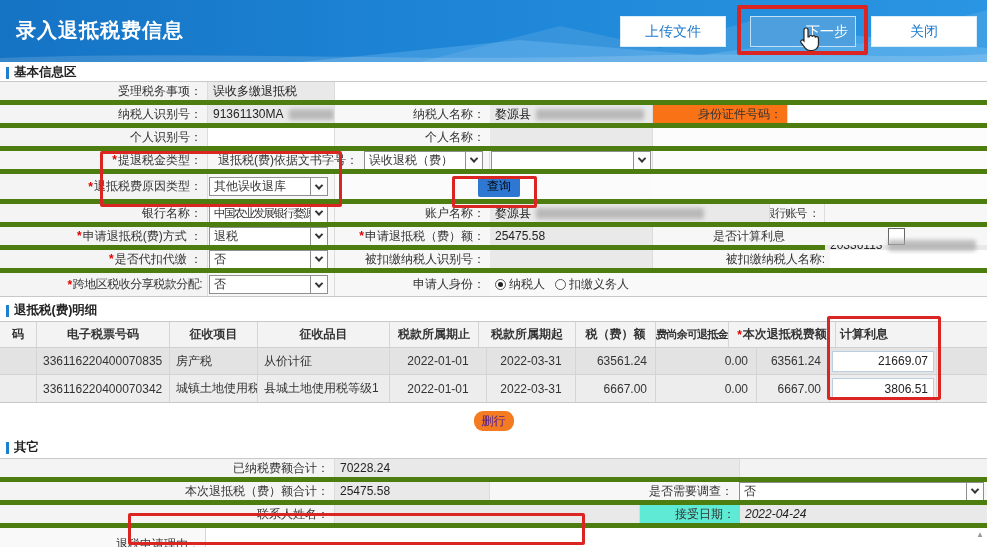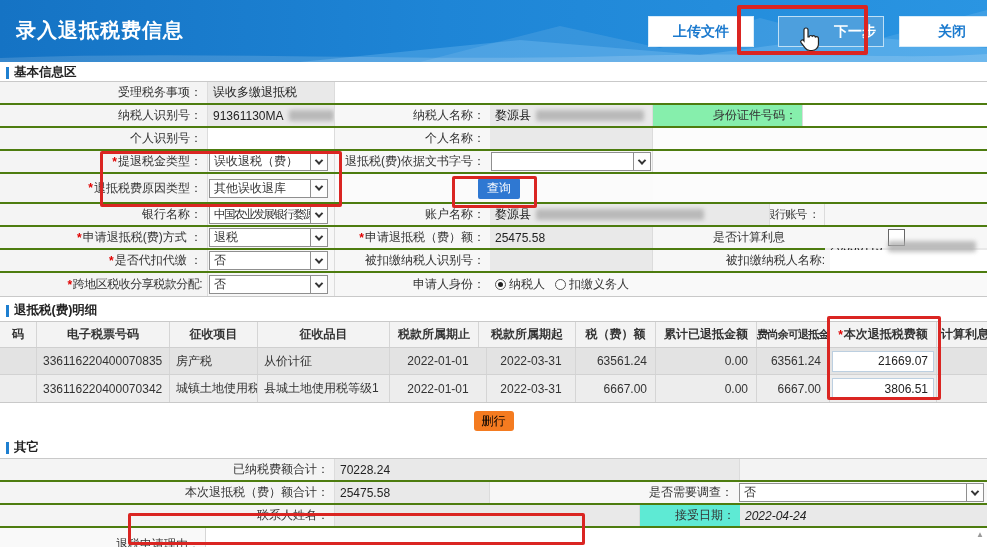--- a/index.html
+++ b/index.html
@@ -4,31 +4,31 @@
 <style>
   * { margin:0; padding:0; box-sizing:border-box; }
   html,body { background:#fff; }
   body { font-family:"Liberation Sans","DejaVu Sans",sans-serif; font-size:12px; color:#333; }
   .page { position:relative; width:987px; height:547px; background:#fff; overflow:hidden; }
 
   
   .hdr { position:relative; height:62px; background:linear-gradient(90deg,#1573c4 0%,#1e85d6 45%,#2a95e2 100%); overflow:hidden; }
   .hdr svg.deco { position:absolute; left:0; top:0; width:100%; height:100%; }
   .hdr-title { position:absolute; left:16px; top:17px; font-size:20px; font-weight:bold; color:#fff; letter-spacing:1px; }
-  .hbtn { position:absolute; top:16px; width:106px; height:31px; border:1px solid #d8ecfa; background:#fff; color:#1b7ace; font-size:14px; font-weight:bold; text-align:center; line-height:29px; cursor:pointer;margin-left:28px; }
+  .hbtn { position:absolute; top:16px; width:106px; height:31px; border:1px solid #d8ecfa; background:#fff; color:#1b7ace; font-size:14px; font-weight:normal; text-align:center; line-height:29px; cursor:pointer; }
   .hbtn.primary { background:#4d9fdd; color:#fff; border-color:#bfe0f6; }
 
   
   .sec { display:flex; align-items:center; height:17px; padding-left:6px; margin-top:2px; }
   .sec .bar { width:3px; height:12px; background:#1e7fd0; margin-right:5px; }
   .sec .txt { font-weight:bold; font-size:12.5px; color:#222; }
 
   
   .form { border-top:1px solid #c9c9c9; border-bottom:1px solid #c9c9c9; }
-  .frow { display:flex; height:23px; border-bottom:2px solid #4d7c0f; background:#f7f7f7; }
+  .frow { display:flex; height:23px; border-bottom:5px solid #4d7c0f; background:#f7f7f7; }
   .frow:last-child { border-bottom:none; }
   .frow.tall { height:30px; }
   .cell { height:100%; display:flex; align-items:center; overflow:hidden; white-space:nowrap; border-right:1px solid #dcdcdc; }
   .lab { justify-content:flex-end; padding-right:5px; background:#f4f4f4; color:#333; }
   .vgray { background:#e9e9e9; padding-left:5px; color:#222; }
   .vwhite { background:#fff; padding-left:5px; }
   .star { color:#e00000; margin-right:1px; font-weight:bold; }
   .blur { display:inline-block; height:11px; background:#a9a9a9; filter:blur(2px); border-radius:2px; margin-left:5px; opacity:.75; }
 
   
@@ -36,22 +36,22 @@
   .sel .sv { flex:1; display:flex; align-items:center; padding:0 4px; overflow:hidden; white-space:nowrap; }
   .sel .chev { width:17px; border-left:1px solid #8f8f8f; background:#fdfdfd; display:flex; align-items:center; justify-content:center; }
   .chev i { width:6px; height:6px; border-right:2px solid #333; border-bottom:2px solid #333; transform:rotate(45deg) translate(-1px,-1px); }
   .tight { letter-spacing:-1.6px; font-size:11.5px; }
 
   .chk { width:17px; height:17px; background:#fff; border:1px solid #666; }
   .radio { display:inline-flex; align-items:center; margin-right:10px; }
   .radio .ring { width:11px; height:11px; border:1px solid #555; border-radius:50%; margin-right:3px; display:flex; align-items:center; justify-content:center; background:#fff; }
   .radio .ring .dot { width:5px; height:5px; border-radius:50%; background:#222; }
 
-  .btn-query { width:42px; height:21px; background:#2f78d2; color:#ffffff; border:none; border-radius:2px; font-size:12px; cursor:pointer; }
-  .btn-del { display:block; margin:8px auto 8px; width:40px; height:20px; background:#f47b20; color:#000000; border:none; border-radius:3px; font-size:12px; cursor:pointer; }
+  .btn-query { width:42px; height:21px; background:#2f78d2; color:#000000; border:none; border-radius:2px; font-size:12px; cursor:pointer; }
+  .btn-del { display:block; margin:8px auto 8px; width:40px; height:20px; background:#f47b20; color:#4c1d95; border:none; border-radius:9px; font-size:12px; cursor:pointer; }
 
   
   .dtable { border-top:1px solid #c9c9c9; border-bottom:1px solid #c9c9c9; }
   .trow { display:flex; height:27px; }
   .trow.head { height:26px; background:#f3f3f3; font-weight:bold; border-bottom:1px solid #cfcfcf; }
   .trow.r0 { background:#e3e3e3; border-bottom:1px solid #d2d2d2; }
   .trow.r1 { background:#ededed; }
   .tc { display:flex; align-items:center; justify-content:center; overflow:hidden; white-space:nowrap; border-right:1px solid #d5d5d5; height:100%; }
   .tc.left { justify-content:flex-start; padding-left:6px; }
   .tc.right { justify-content:flex-end; padding-right:8px; }
@@ -104,46 +104,46 @@
       <div class="cell lab" style="width:208px;">纳税人识别号：</div>
       <div class="cell vgray" style="width:127px;">
           <span>91361130MA</span>
           <span class="blur" style="width:48px;"></span>
         </div>
       <div class="cell lab" style="width:155px;background:#f7f7f7;border-right:none;">纳税人名称：</div>
       <div class="cell vgray" style="width:163px;">
           <span>婺源县</span>
           <span class="blur" style="width:108px;"></span>
         </div>
-      <div class="cell lab" style="width:150px;background:#86efac;">身份证件号码：</div>
+      <div class="cell lab" style="width:135px;background:#f97316;">身份证件号码：</div>
       <div class="cell vwhite" style="flex:1;border-right:none;"></div>
     </div>
 
     <div class="frow">
       <div class="cell lab" style="width:208px;">个人识别号：</div>
       <div class="cell vwhite" style="width:127px;"></div>
       <div class="cell lab" style="width:155px;background:#f7f7f7;border-right:none;">个人名称：</div>
       <div class="cell vgray" style="width:163px;"></div>
       <div class="cell vwhite" style="flex:1;border-right:none;background:#fcfcfc;"></div>
     </div>
 
     <div class="frow">
       <div class="cell lab" style="width:208px;">
           <span class="star">*</span>
           <span>提退税金类型：</span>
         </div>
+      <div class="cell lab" style="width:155px;background:#f7f7f7;border-right:none;">退抵税(费)依据文书字号：</div>
       <div class="cell" style="width:127px;background:#f7f7f7;padding:0 4px 0 0;">
         <div class="sel" style="width:119px;">
             <span class="sv">误收退税（费）</span>
             <span class="chev">
               <i></i>
             </span>
           </div>
       </div>
-      <div class="cell lab" style="width:155px;background:#f7f7f7;border-right:none;">退抵税(费)依据文书字号：</div>
       <div class="cell" style="width:163px;background:#f7f7f7;">
         <div class="sel" style="width:160px;">
             <span class="sv"></span>
             <span class="chev">
               <i></i>
             </span>
           </div>
       </div>
       <div class="cell vwhite" style="flex:1;border-right:none;background:#fcfcfc;"></div>
     </div>
@@ -268,21 +268,20 @@
 
   <div class="dtable" style="margin-top:2px;">
     <div class="trow head">
       <div class="tc" style="width:37px;">码</div>
       <div class="tc" style="width:133px;">电子税票号码</div>
       <div class="tc" style="width:88px;">征收项目</div>
       <div class="tc" style="width:132px;">征收品目</div>
       <div class="tc" style="width:89px;">税款所属期止</div>
       <div class="tc" style="width:97px;">税款所属期起</div>
       <div class="tc" style="width:80px;">税（费）额</div>
-      <div class="tc" style="width:101px;">累计已退抵金额</div>
       <div class="tc" style="width:73px;font-size:11px;letter-spacing:-0.8px;">税费尚余可退抵金额</div>
       <div class="tc" style="width:107px;">
           <span class="star">*</span>
           <span>本次退抵税费额</span>
         </div>
       <div class="tc nob" style="flex:1;justify-content:flex-start;padding-left:4px;">计算利息</div>
     </div>
     <div class="trow r0">
       <div class="tc" style="width:37px;"></div>
       <div class="tc left" style="width:133px;">336116220400070835</div>

